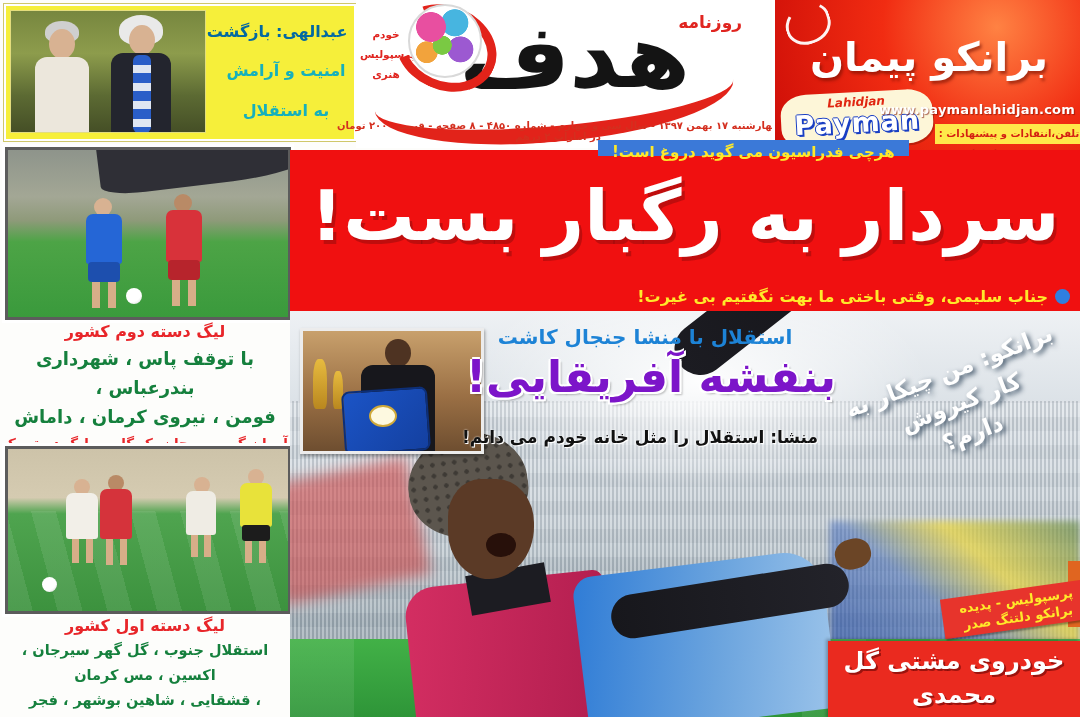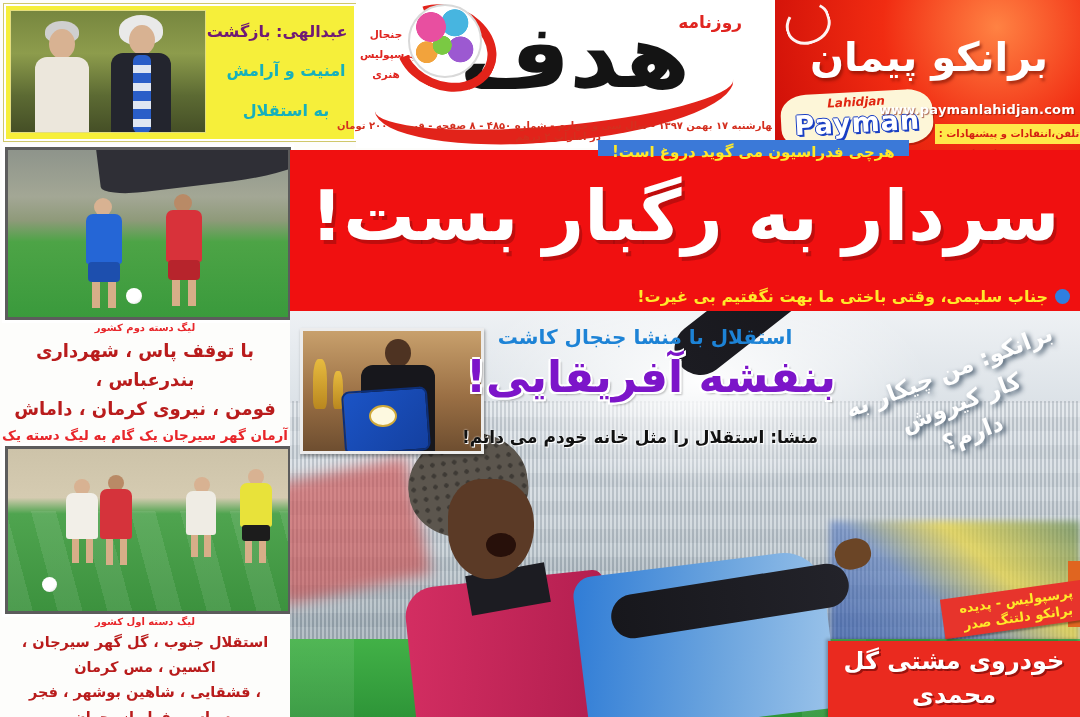--- a/index.html
+++ b/index.html
@@ -11,39 +11,39 @@
   
   #coach-ad{left:4px;top:4px;width:348px;height:133px;background:#f6ef3a;border:2px solid #fff;
             box-shadow:0 0 0 1px #cfc76a;}
   #coach-photo{left:4px;top:4px;width:194px;height:121px;background:
       linear-gradient(180deg,#77873f 0%,#8d9c4c 35%,#5c6a33 70%,#454f26 100%);overflow:hidden;border:1px solid #e3dd7c;}
   .fig{position:absolute;}
   .head{position:absolute;border-radius:50%;background:#d8b292;}
   .hair{position:absolute;border-radius:50% 50% 40% 40%;background:#dcdcdc;}
   #coach-ad-text{right:6px;top:6px;width:142px;height:118px;display:flex;flex-direction:column;
                  justify-content:space-around;text-align:center;}
-  #coach-ad-text .l1{color:#701a75;font-weight:bold;font-size:16px;}
+  #coach-ad-text .l1{color:#0369a1;font-weight:bold;font-size:16px;}
   #coach-ad-text .l2,#coach-ad-text .l3{color:#16b0bc;font-weight:bold;font-size:16px;padding-left:18px;}
 
   .framed-photo{border:3px solid #5c5c5c;box-shadow:0 0 0 3px #fff;overflow:hidden;}
   #photo1{left:5px;top:147px;width:280px;height:167px;background:
       linear-gradient(180deg,#8e948b 0%,#a3a795 28%,#8f9a7a 42%,#4da446 55%,#3a9a3c 100%);}
   #photo1 .canopy{position:absolute;left:90px;top:-18px;width:220px;height:52px;background:#2f2f36;
       transform:rotate(-7deg);border-radius:0 0 40% 20%;}
   #photo2{left:5px;top:446px;width:280px;height:162px;background:
       linear-gradient(180deg,#cdc3a9 0%,#d5cbb1 30%,#4fa44f 40%,#3c923e 100%);}
   #photo2 .turf-stripes{position:absolute;left:0;top:38%;width:100%;height:62%;
       background:repeating-linear-gradient(75deg,rgba(255,255,255,.09) 0 24px,rgba(0,0,0,0) 24px 48px);}
   .torso{position:absolute;border-radius:7px 7px 3px 3px;}
   .legs{position:absolute;background:#d7ae88;}
   .ball{position:absolute;background:radial-gradient(circle at 35% 30%,#fff 60%,#cfcfcf 100%);border-radius:50%;}
 
   .news-block{left:0;width:290px;text-align:center;}
-  .kicker-red{color:#e8262a;font-weight:bold;font-size:10px;margin-bottom:3px;}
-  .body-black{color:#b91c1c;font-weight:bold;}
+  .kicker-red{color:#e8262a;font-weight:bold;font-size:16px;margin-bottom:3px;}
+  .body-black{color:#15803d;font-weight:bold;}
   .footer-red{color:#e8262a;font-weight:bold;font-size:13.5px;margin-top:4px;}
   #league2{top:322px;}
   #league2 .body-black{font-size:18px;line-height:29px;}
   #league1{top:616px;}
   #league1 .body-black{font-size:14.5px;line-height:25px;}
 
   
   #masthead{left:356px;top:0;width:414px;height:148px;background:#fff;}
   #masthead-tags{left:4px;top:24px;width:52px;text-align:center;color:#e02520;font-weight:bold;
                  font-size:10.5px;line-height:20px;}
@@ -246,21 +246,21 @@
 
   <div class="abs news-block rtl" id="league1">
     <div class="kicker-red">لیگ دسته اول کشور</div>
     <div class="body-black">استقلال جنوب ، گل گهر سیرجان ، اکسین ، مس کرمان</div>
     <div class="body-black">، قشقایی ، شاهین بوشهر ، فجر سپاسی فرار از بحران و</div>
 
   </div>
 
   <div class="abs" id="masthead">
     <div class="abs" id="masthead-tags">
-      <div>جنجال</div>
+      <div>خودم</div>
       <div>پرسپولیس</div>
       <div>هنری</div>
     </div>
     <div class="abs" id="masthead-label">روزنامه</div>
     <div class="abs" id="logo-swoosh"></div>
     <div class="abs rtl" id="logo-title">هدف</div>
     <div class="abs" id="football-ring"></div>
     <div class="abs" id="football"></div>
     <div class="abs rtl" id="dateline">چهارشنبه ۱۷ بهمن ۱۳۹۷ - سال سی و چهارم - شماره ۴۸۵۰ - ۸ صفحه - قیمت ۲۰۰۰ تومان در امارات ۲ درهم</div>
   </div>

